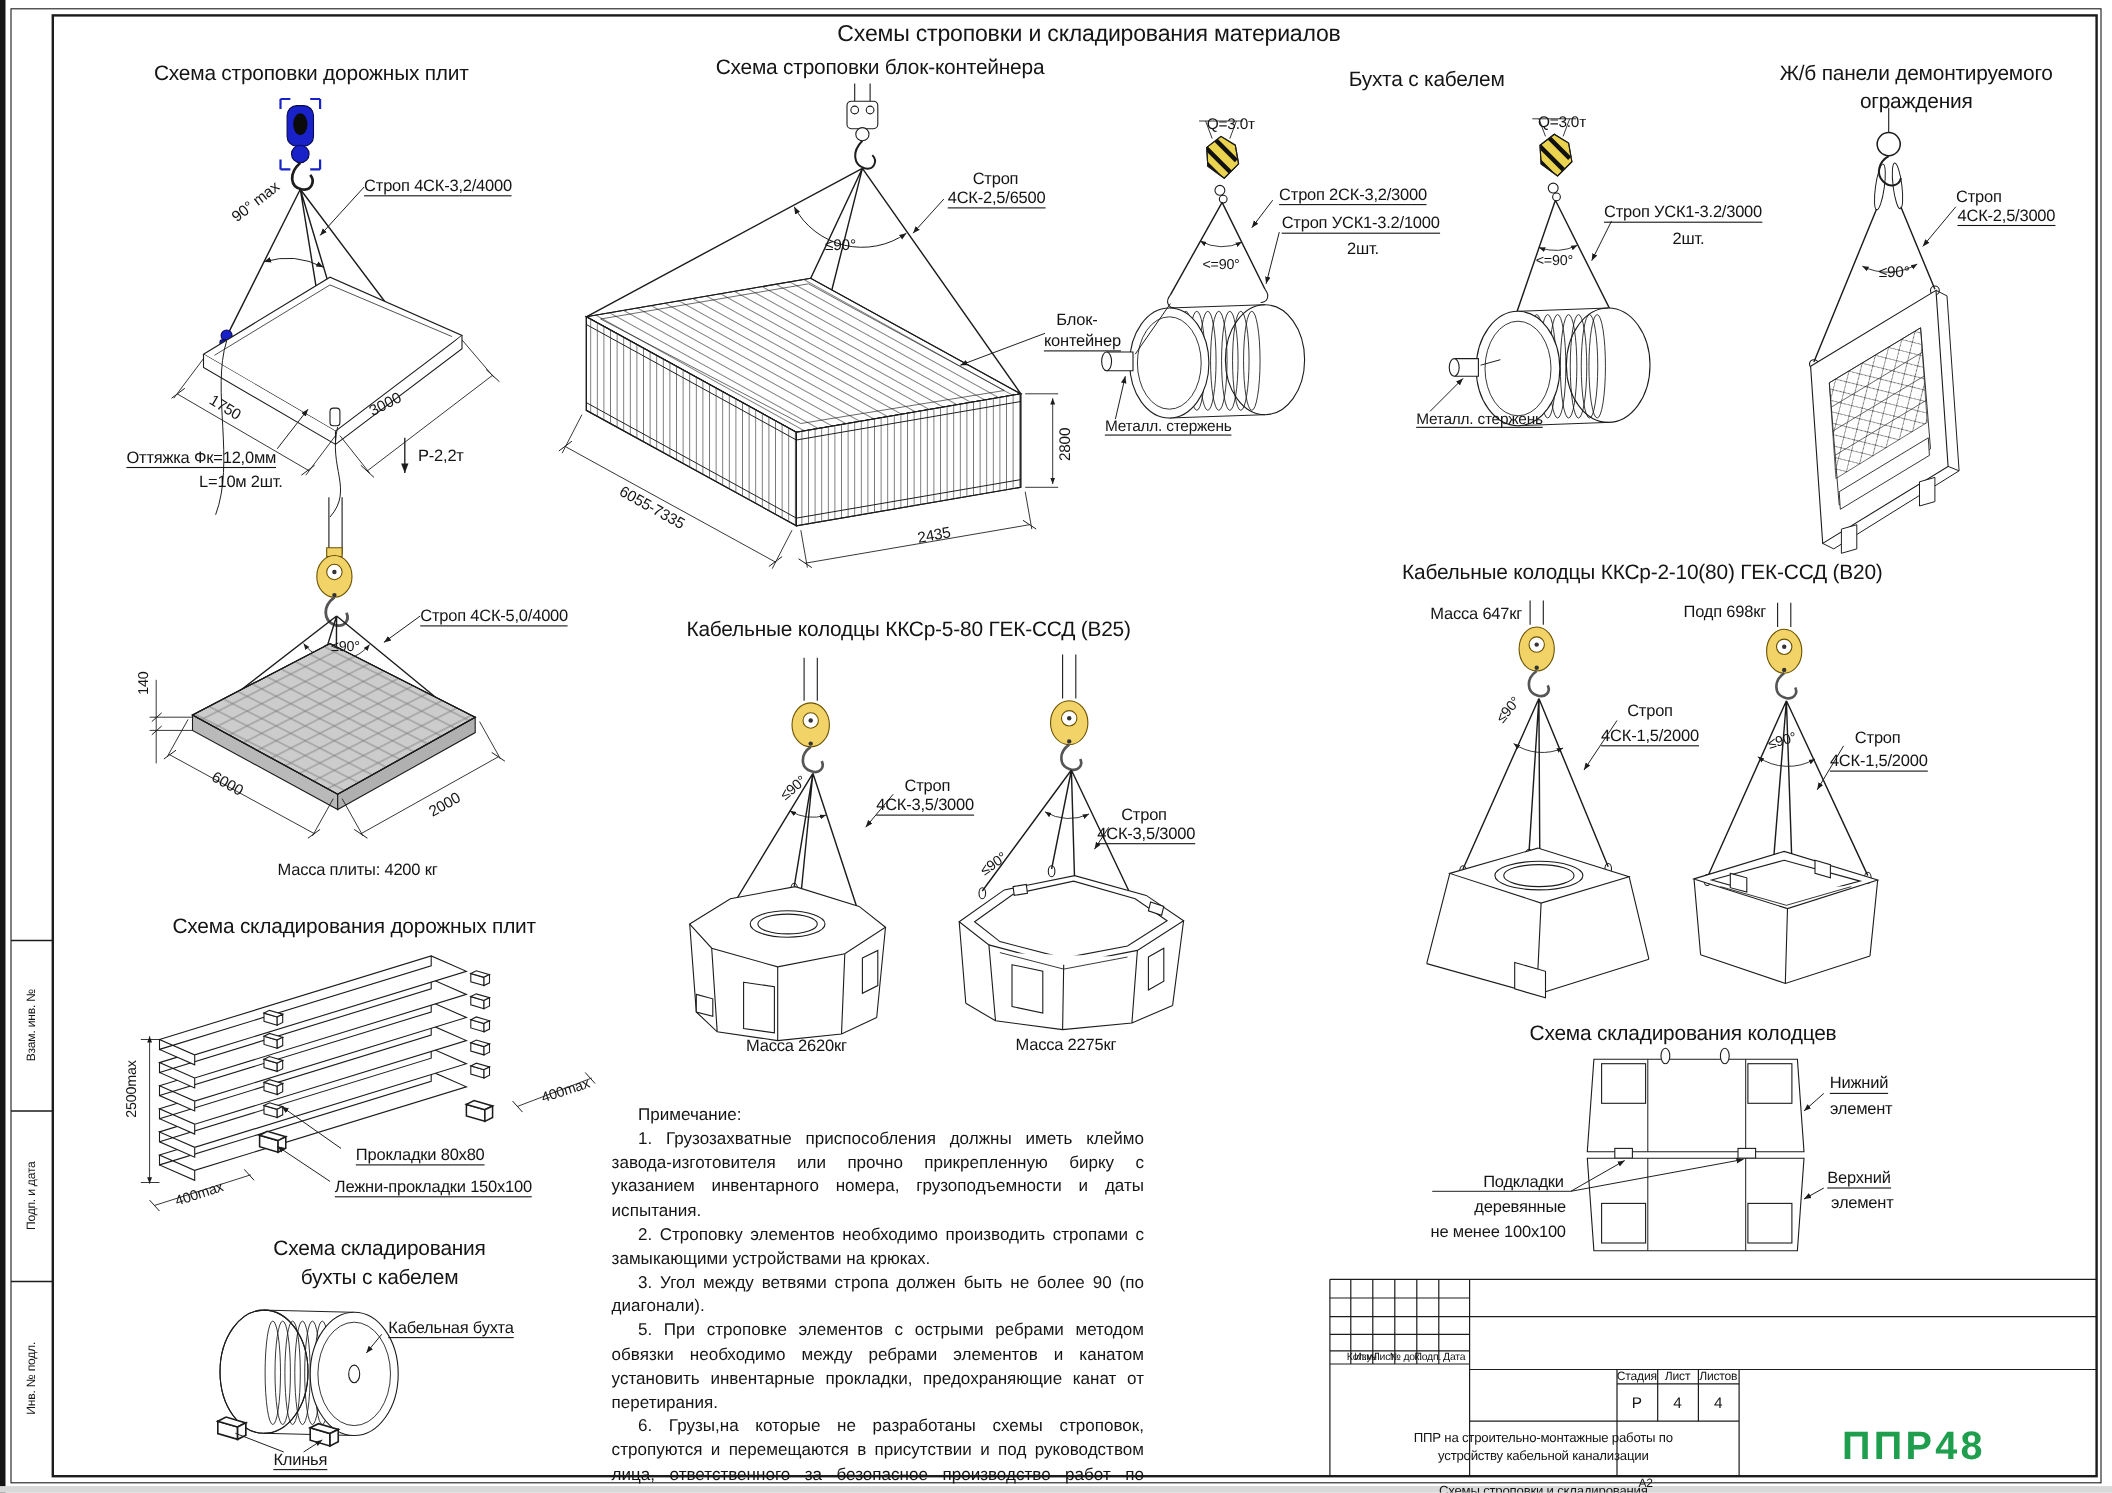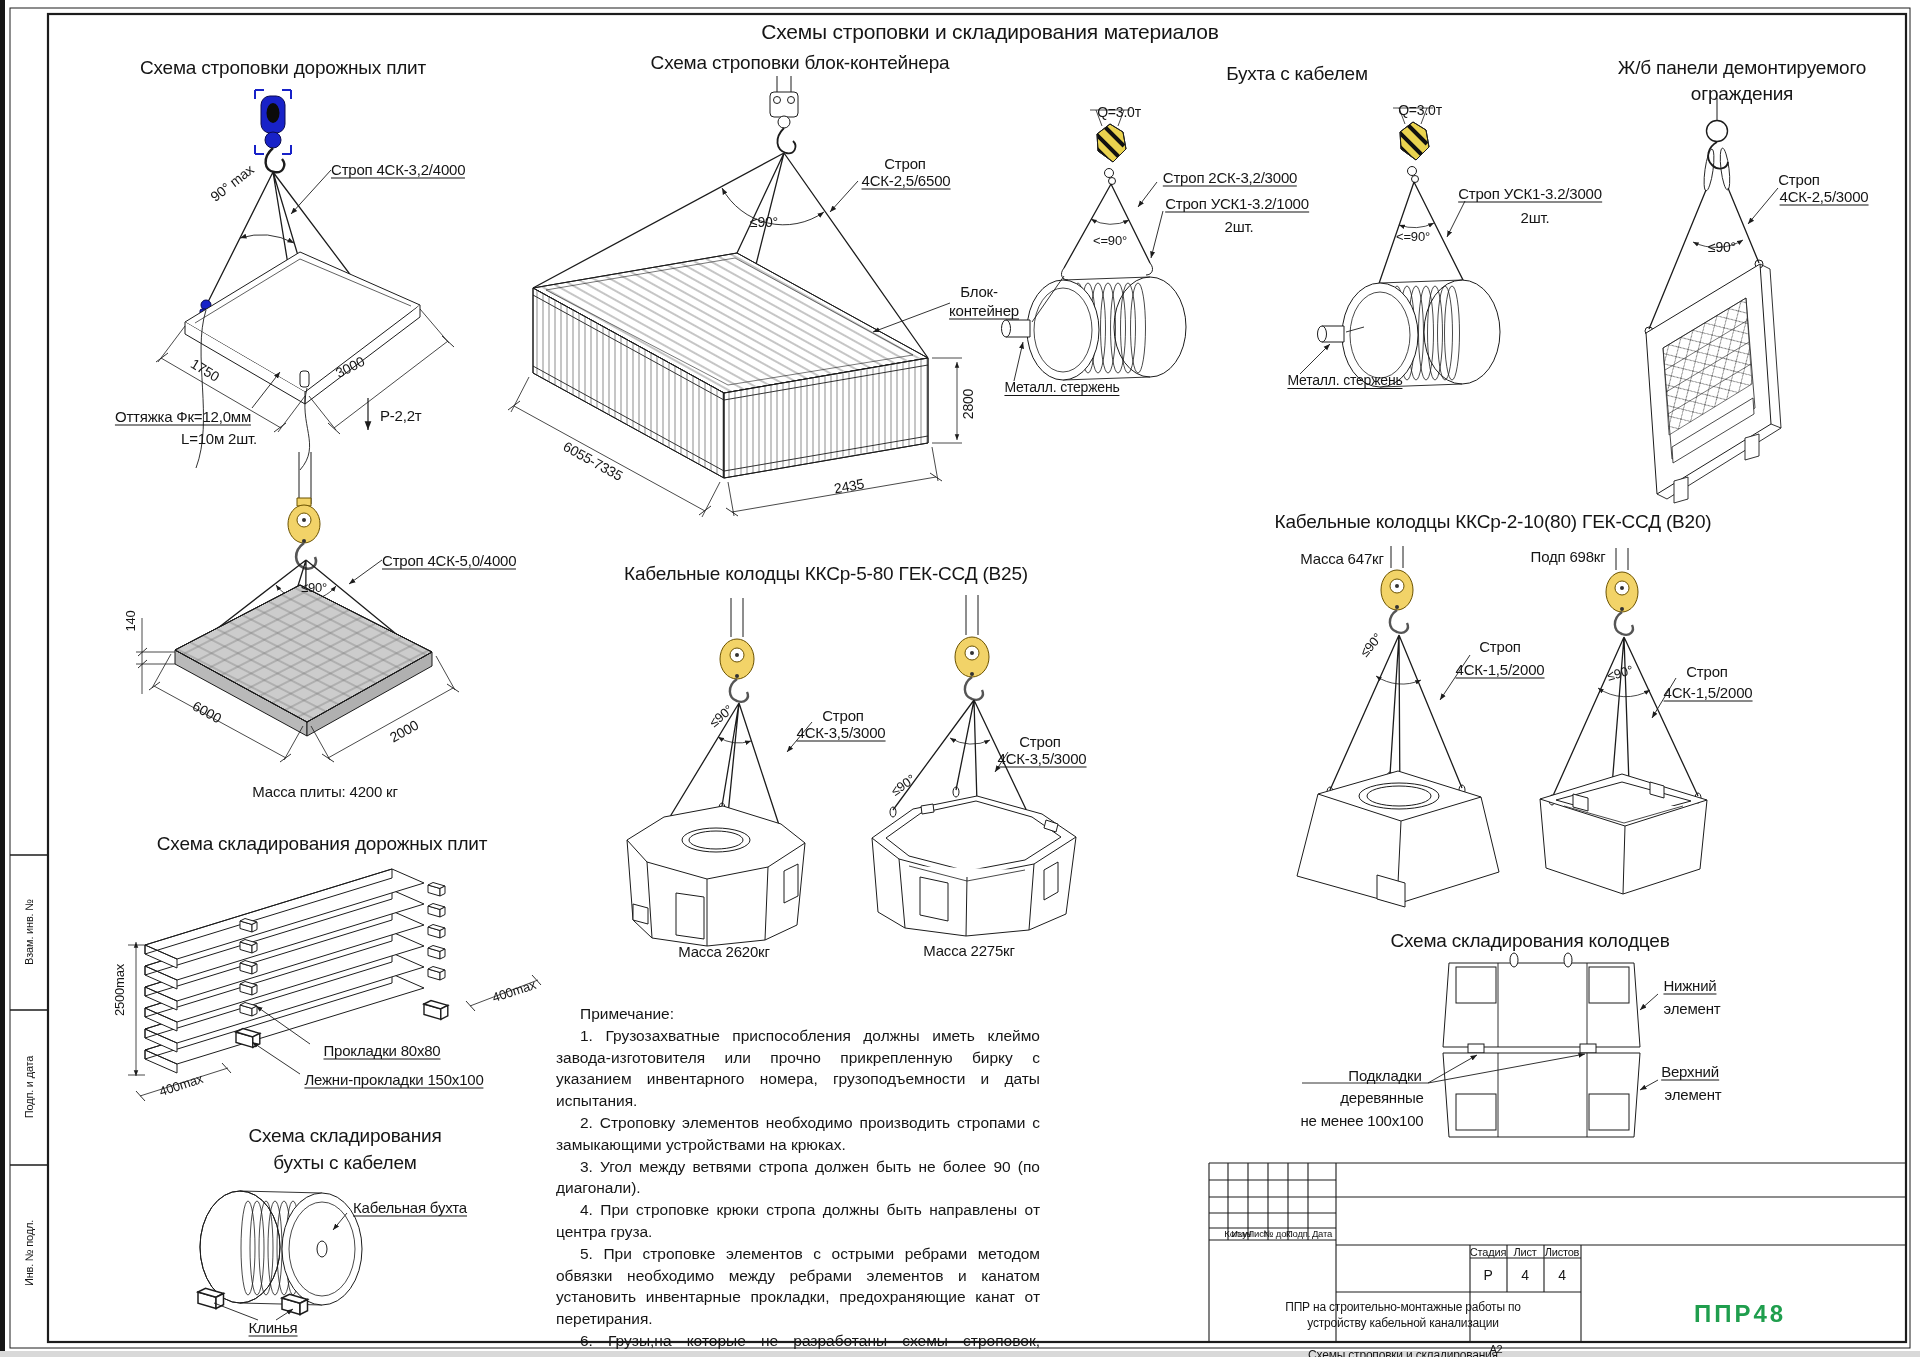--- a/index.html
+++ b/index.html
@@ -532,41 +532,40 @@
 <div class="lbl c t15" style="left:1693px;top:1094px;">элемент</div>
 <div class="lbl c t15" style="left:1385px;top:1075px;">Подкладки</div>
 <div class="lbl c t15" style="left:1382px;top:1097px;">деревянные</div>
 <div class="lbl c t15" style="left:1362px;top:1120px;">не менее 100х100</div>
 
 <div class="notes">
   <p>Примечание:</p>
   <p>1.  Грузозахватные приспособления должны иметь клеймо завода-изготовителя или прочно прикрепленную бирку с указанием инвентарного номера, грузоподъемности и даты испытания.</p>
   <p>2.  Строповку элементов необходимо производить стропами с замыкающими устройствами на крюках.</p>
   <p>3.  Угол между ветвями стропа должен быть не более 90 (по диагонали).</p>
-  <p>4.  При строповке крюки стропа должны быть направлены от центра груза.</p>
   <p>5.  При строповке элементов с острыми ребрами методом обвязки необходимо между ребрами элементов и канатом установить инвентарные прокладки, предохраняющие канат от перетирания.</p>
   <p>6.  Грузы,на которые не разработаны схемы строповок, стропуются и перемещаются в присутствии и под руководством лица, ответственного за безопасное производство работ по перемещению грузов кранами.</p>
 </div>
 
 <div class="lbl c t9" style="left:1218px;top:1234px;margin-left:23px;">Изм.</div>
 <div class="lbl c t9" style="left:1238px;top:1234px;">Кол.уч</div>
 <div class="lbl c t9" style="left:1258px;top:1234px;">Лист</div>
 <div class="lbl c t9" style="left:1278px;top:1234px;">№ док.</div>
 <div class="lbl c t9" style="left:1298px;top:1234px;">Подп.</div>
 <div class="lbl c t9" style="left:1322px;top:1234px;">Дата</div>
 <div class="lbl c t12" style="left:1403px;top:1261px;">ППР на строительно-монтажные работы по</div>
 <div class="lbl c t12" style="left:1403px;top:1277px;">устройству кабельной канализации</div>
 <div class="lbl c t11" style="left:1488px;top:1252px;">Стадия</div>
 <div class="lbl c t11" style="left:1525px;top:1252px;">Лист</div>
 <div class="lbl c t11" style="left:1562px;top:1252px;">Листов</div>
 <div class="lbl c t14" style="left:1488px;top:1275px;">Р</div>
 <div class="lbl c t14" style="left:1525px;top:1275px;">4</div>
 <div class="lbl c t14" style="left:1562px;top:1275px;">4</div>
 <div class="lbl c t12" style="left:1403px;top:1309px;">Схемы строповки и складирования</div>
 <div class="lbl c t12" style="left:1403px;top:1324px;">материалов</div>
-<div class="lbl c logo" style="left:1740px;top:1314px;font-size:24px;color:#1f9e4d;">ППР48</div>
+<div class="lbl c logo" style="left:1740px;top:1314px;font-size:36px;color:#1f9e4d;">ППР48</div>
 <div class="lbl c t11" style="left:1496px;top:1349px;">А2</div>
 
 <div class="lbl t11" style="left:29px;top:932px;transform:translate(-50%,-50%) rotate(-90deg);">Взам. инв. №</div>
 <div class="lbl t11" style="left:29px;top:1087px;transform:translate(-50%,-50%) rotate(-90deg);">Подп. и дата</div>
 <div class="lbl t11" style="left:29px;top:1253px;transform:translate(-50%,-50%) rotate(-90deg);">Инв. № подл.</div>
 
 </div>
 
 </body></html>

